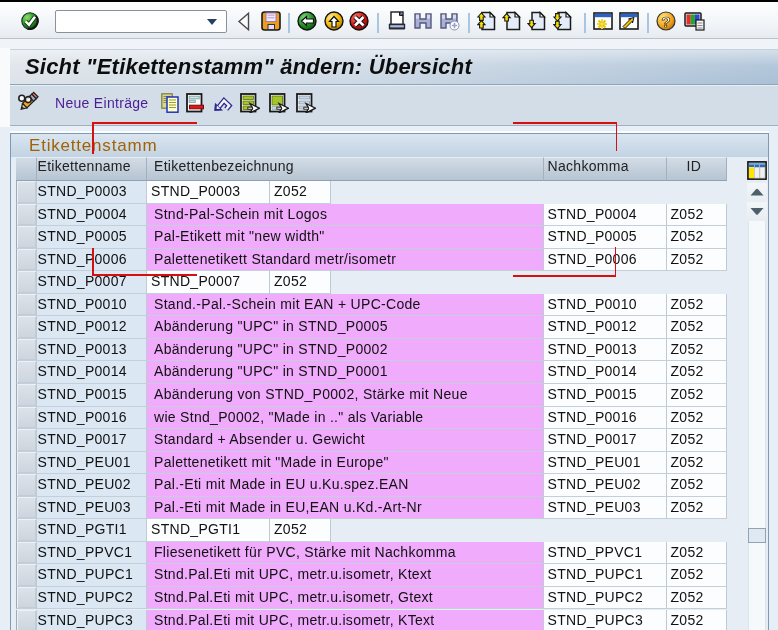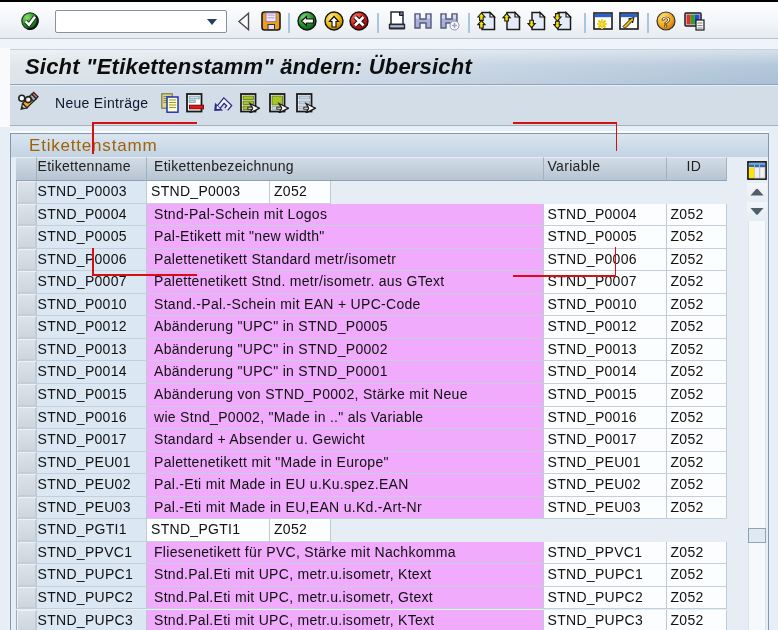--- a/index.html
+++ b/index.html
@@ -6,21 +6,21 @@
 body{position:relative;background:#e8eef5;font-family:"Liberation Sans",sans-serif;}
 .abs{position:absolute}
 
 #topline{left:0;top:0;width:778px;height:2px;background:#000}
 #toolbar{left:0;top:2px;width:778px;height:37px;background:linear-gradient(180deg,#fdfefe 0%,#f3f6f9 55%,#e6ebf1 100%);border-bottom:1px solid #b9c3cd}
 #strip{left:0;top:39px;width:778px;height:10px;background:#f0f4f8}
 #titlebar{left:10px;top:49px;width:768px;height:36px;background:linear-gradient(180deg,rgba(255,255,255,0.5) 0%,rgba(255,255,255,0.12) 45%,rgba(255,255,255,0) 100%),linear-gradient(90deg,#dde3e9 0%,#cdd9e5 45%,#aac0d6 100%);border-top:1px solid #c5d2de;border-bottom:1px solid #8ea4b8}
 #titletext{left:25px;top:54px;font-size:22px;font-weight:bold;font-style:italic;color:#0d0d0d;letter-spacing:0.2px;white-space:nowrap}
 #apptb{left:10px;top:86px;width:768px;height:40px;background:#d2dde8;border-bottom:1px solid #a0b2c2}
 #leftmargin{left:0;top:48px;width:10px;height:79px;background:#f8fafc}
-#neue{left:55px;top:95px;font-size:14px;letter-spacing:0.3px;color:#0f172a}
+#neue{left:55px;top:95px;font-size:14px;letter-spacing:0.3px;color:#4c1d95}
 
 #contwhite{left:10px;top:131px;width:759px;height:3px;background:#fbfdfe}
 #container{left:10px;top:133px;width:759px;height:497px;border:1px solid #7e99b3;border-bottom:none;background:#e6edf4}
 #groupband{left:11px;top:134px;width:757px;height:23px;background:linear-gradient(180deg,#dae5f0,#c2d3e3)}
 #grouplabel{left:29px;top:136px;font-size:17px;letter-spacing:0.8px;color:#a16207}
 .trow{position:absolute;left:16px;width:711px;height:22.6px;display:flex}
 .trow>div{height:100%;border-right:1px solid #bfcad4;border-bottom:1px solid #c5cfd9;font-size:14px;color:#111;line-height:21.6px;white-space:nowrap;overflow:hidden}
 .c-sel{width:21px;background:linear-gradient(180deg,#dde3ea,#ccd4dd);border:1px solid #9fabb7;border-top:none;box-shadow:inset 1px 1px 0 #edf1f5,inset -1px -1px 0 #c3cbd4}
 .c-name{width:110px;background:#dbe7f3;padding-left:0.5px;letter-spacing:0.3px}
 .c-bez{width:396.5px;padding-left:7px;letter-spacing:0.3px}
@@ -251,21 +251,21 @@
   </div>
 <div class="abs" id="neue">Neue Einträge</div>
 <div class="abs" id="contwhite"></div>
 <div class="abs" id="container"></div>
 <div class="abs" id="groupband"></div>
 <div class="abs" id="grouplabel">Etikettenstamm</div>
 <div id="hrow">
     <div class="h-sel"></div>
     <div class="h-name">Etikettenname</div>
     <div class="h-bez">Etikettenbezeichnung</div>
-    <div class="h-txt">Variable</div>
+    <div class="h-txt">Nachkomma</div>
     <div class="h-id">ID</div>
   </div>
 <div class="trow" style="top:181.0px">
 <div class="c-sel"></div>
 <div class="c-name">STND_P0003</div>
 <div class="c-txt">STND_P0003</div>
 <div class="c-id">Z052</div>
 </div>
 <div class="trow" style="top:203.6px">
 <div class="c-sel"></div>
@@ -284,21 +284,20 @@
 <div class="trow" style="top:248.7px">
 <div class="c-sel"></div>
 <div class="c-name">STND_P0006</div>
 <div class="c-bez cell-white">Palettenetikett Standard metr/isometr</div>
 <div class="c-txt">STND_P0006</div>
 <div class="c-id">Z052</div>
 </div>
 <div class="trow" style="top:271.2px">
 <div class="c-sel"></div>
 <div class="c-name">STND_P0007</div>
-<div class="c-bez cell-white">Palettenetikett Stnd. metr/isometr. aus GText</div>
 <div class="c-txt">STND_P0007</div>
 <div class="c-id">Z052</div>
 </div>
 <div class="trow" style="top:293.8px">
 <div class="c-sel"></div>
 <div class="c-name">STND_P0010</div>
 <div class="c-bez cell-white">Stand.-Pal.-Schein mit EAN + UPC-Code</div>
 <div class="c-txt">STND_P0010</div>
 <div class="c-id">Z052</div>
 </div>

